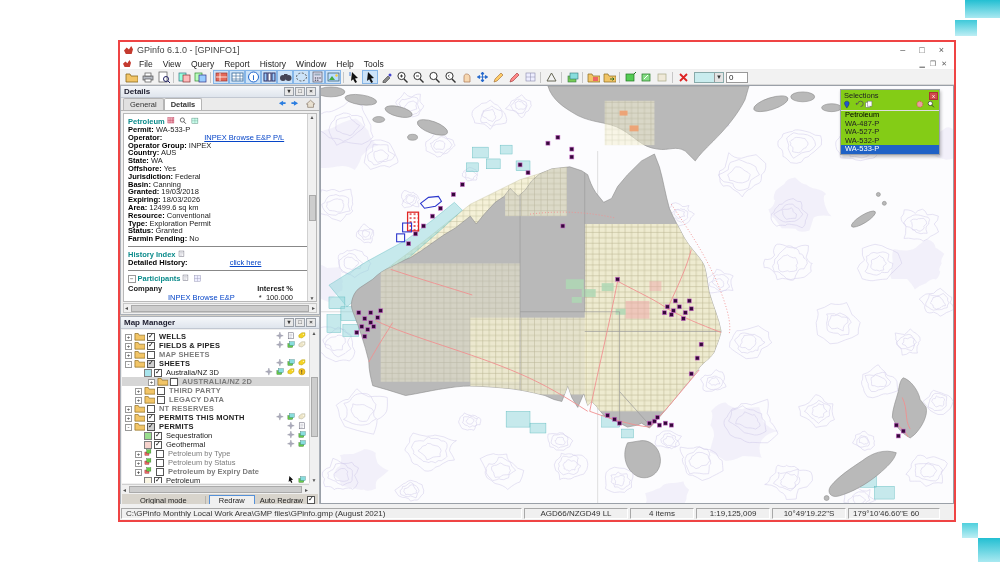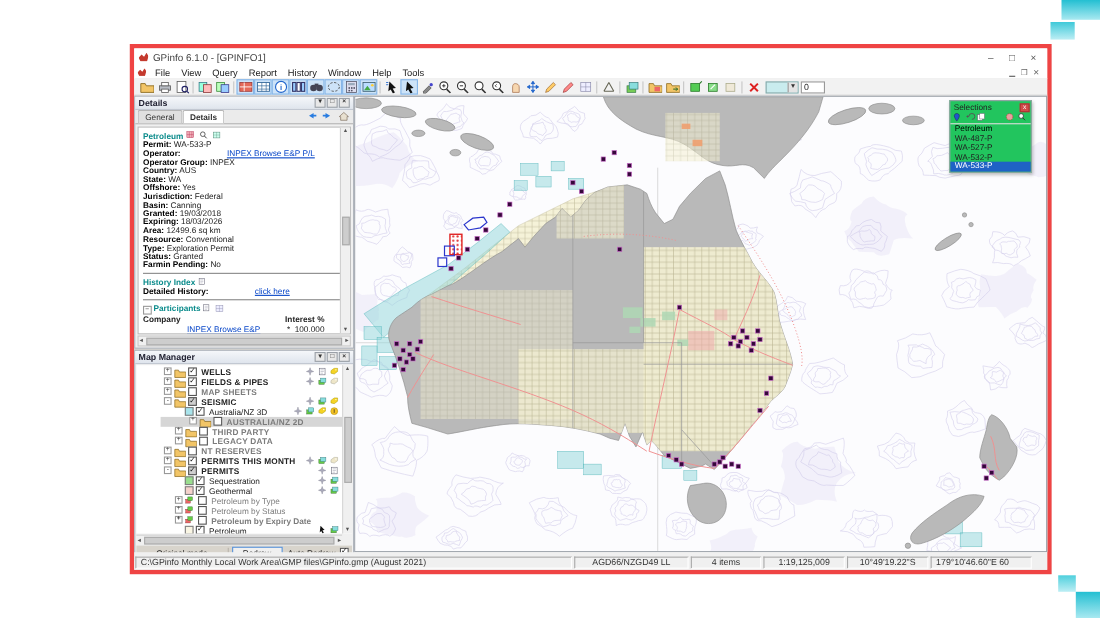--- a/index.html
+++ b/index.html
@@ -6,21 +6,21 @@
   html,body { width:1000px; height:562px; overflow:hidden; background:#fff;
     font-family:"Liberation Sans", sans-serif; }
   .deco { position:absolute; background:linear-gradient(180deg,#23bfd2,#a9e9f1); }
   #deco-tr1 { right:0; top:0; width:35px; height:18px; }
   #deco-tr2 { right:23px; top:20px; width:22px; height:16px; background:linear-gradient(180deg,#3ec9d9,#bdeef4); }
   #deco-br1 { right:22px; bottom:24px; width:16px; height:15px; background:linear-gradient(180deg,#4fd0dd,#bdeef4); }
   #deco-br2 { right:0; bottom:0; width:22px; height:24px; }
 
   
   .app { position:absolute; left:118px; top:40px; width:838px; height:482px;
-    background:#f0f0f0; border:4px solid #ef4444; font-size:9px; color:#222; }
+    background:#f0f0f0; border:2px solid #ef4444; font-size:9px; color:#222; }
   .titlebar { height:16px; background:#fff; display:flex; align-items:center; padding:0 4px; }
   .logo { width:9px; height:8px; background:#c43a2e; clip-path:polygon(0 55%,30% 20%,55% 45%,80% 0,100% 40%,85% 100%,20% 100%); margin-right:4px; }
   .title-text { font-size:9px; color:#444; }
   .winbtns { margin-left:auto; display:flex; gap:14px; color:#555; font-size:9px; padding-right:6px; }
   .winbtns span { cursor:default; }
   .menubar { height:12px; background:#fff; display:flex; align-items:center; padding:0 3px; border-bottom:1px solid #f0f0f0; }
   .mdi-ico { width:8px; height:7px; background:#c43a2e; clip-path:polygon(0 55%,30% 20%,55% 45%,80% 0,100% 40%,85% 100%,20% 100%); margin-right:3px; }
   .menu-item { padding:0 5px; font-size:8.5px; color:#222; }
   .mdi-btns { margin-left:auto; display:flex; gap:5px; font-size:7px; color:#666; padding-right:4px; }
   .toolbar { height:15px; background:#f2f2f2; display:flex; align-items:center; padding:0 3px; border-bottom:1px solid #d8d8d8; }
@@ -55,21 +55,21 @@
   .sec-hdr { color:#0a8b8b; font-weight:bold; font-size:7.5px; line-height:9px; display:flex; align-items:center; gap:2px; }
   a.lnk { color:#0645c8; text-decoration:underline;margin-left:40px; }
   .hr { border-top:1px solid #888; margin:3px 6px 3px 0; }
   .part-table { font-size:7.5px; margin-top:1px; }
   .part-head { display:flex; font-weight:bold; }
   .part-row { display:flex; }
   .pc1 { width:110px; } .pc2 { width:55px; text-align:right; }
 
   #mm-panel { top:231px; height:192px; }
   .tree { position:absolute; left:1px; right:1px; top:13px; bottom:24px; background:#fff; overflow:hidden; padding-top:2px; }
-  .trow { display:flex; align-items:flex-start; height:9px; font-size:7.5px; white-space:nowrap; padding-left:3px;margin-left:22px; }
+  .trow { display:flex; align-items:flex-end; height:9px; font-size:7.5px; white-space:nowrap; padding-left:3px; }
   .trow.sel { background:#d6d6d6; }
   .trow .lbl { margin-left:2px; }
   .trow .lbl.b { font-weight:bold; letter-spacing:.2px; }
   .trow .lbl.gray { color:#7c7c7c; }
   .expand { width:7px; height:7px; border:1px solid #999; background:#fff; font-size:6px; line-height:5px; text-align:center; color:#333; margin-right:2px; flex:none; }
   .noexp { width:9px; flex:none; }
   .chk { width:8px; height:8px; border:1px solid #555; background:#fff; margin:0 2px; flex:none; position:relative; }
   .chk.on::after, .chk.mixed::after { content:"✓"; position:absolute; left:0px; top:-2px; font-size:7px; color:#111; }
   .chk.mixed { background:#cfcfcf; }
   .swatch { width:8px; height:8px; border:1px solid #808080; flex:none; }
@@ -79,21 +79,21 @@
   .mm-btnrow { position:absolute; left:1px; right:1px; bottom:1px; height:12px; background:#d8d4cc; display:flex; align-items:center; font-size:7.5px; }
   .btn-orig { flex:1; text-align:center; color:#222; border-right:1px solid #b8b4ac; }
   .btn-redraw { width:46px; height:10px; background:#f0f0f0; border:1px solid #5590d8; text-align:center; font-size:7.5px; line-height:9px; margin:0 3px; }
   .auto-lbl { margin:0 2px; color:#222; }
 
   
   .maparea { position:absolute; left:200px; top:0; right:0; bottom:0; background:#fcfcfe; border:1px solid #9aa0a8; overflow:hidden; }
   .maparea svg { display:block; width:100%; height:100%; }
 
   
-  .selpop { position:absolute; top:3px; right:13px; width:75px; background:#22c55e; border:1px solid #9aa0a8; box-shadow:1px 2px 3px rgba(0,0,0,.25); font-size:7.5px; }
+  .selpop { position:absolute; top:3px; right:13px; width:100px; background:#84cc16; border:1px solid #9aa0a8; box-shadow:1px 2px 3px rgba(0,0,0,.25); font-size:7.5px; }
   .selpop-tb { height:10px; display:flex; align-items:center; padding:1px 1px 0 3px; }
   .selpop-close { margin-left:auto; width:9px; height:8px; background:#d24b4b; color:#fff; font-size:6px; line-height:7px; text-align:center; border:1px solid #a33; }
   .selpop-tools { height:11px; display:flex; align-items:center; padding:0 2px; border-bottom:1px solid #ddd; gap:1px; }
   .selpop-sp { flex:1; }
   .selrow { height:8.5px; line-height:8.5px; padding-left:4px; color:#222; }
   .selrow.head { color:#000; }
   .selrow.sel { background:#1f62c5; color:#fff; }
 
   
   .statusbar { position:absolute; left:0; bottom:0; right:0; height:16px; background:#f0f0f0; display:flex; align-items:flex-end; font-size:8px; color:#333; }
@@ -547,21 +547,21 @@
               <span class="ricons"></span>
             </div>
             <div class="trow" style="padding-left: 3px;">
               <span class="expand">-</span>
               <span class="micon">
                 <svg width="11" height="10" viewBox="0 0 13 12">
                   <path d="M1 3h4l1 2h7v6H1z" fill="#f2c567" stroke="#8a6a20" stroke-width=".8"></path>
                 </svg>
               </span>
               <span class="chk mixed"></span>
-              <span class="lbl b">SEISMIC</span>
+              <span class="lbl b">SHEETS</span>
               <span class="ricons">
                 <span class="micon">
                   <svg width="10" height="9" viewBox="0 0 13 12">
                     <path d="M5 0l1 3.5L9.5 5 6 6 5 9.5 4 6 .5 5 4 3.5z" fill="#aab" stroke="#778" stroke-width=".4"></path>
                   </svg>
                 </span>
                 <span class="micon">
                   <svg width="10" height="9" viewBox="0 0 13 12">
                     <rect x="1" y="3.5" width="6.5" height="5" fill="#6c4" stroke="#363" stroke-width=".5"></rect>
                     <rect x="3" y="1" width="6.5" height="5" fill="#8dd" stroke="#377" stroke-width=".5"></rect>

